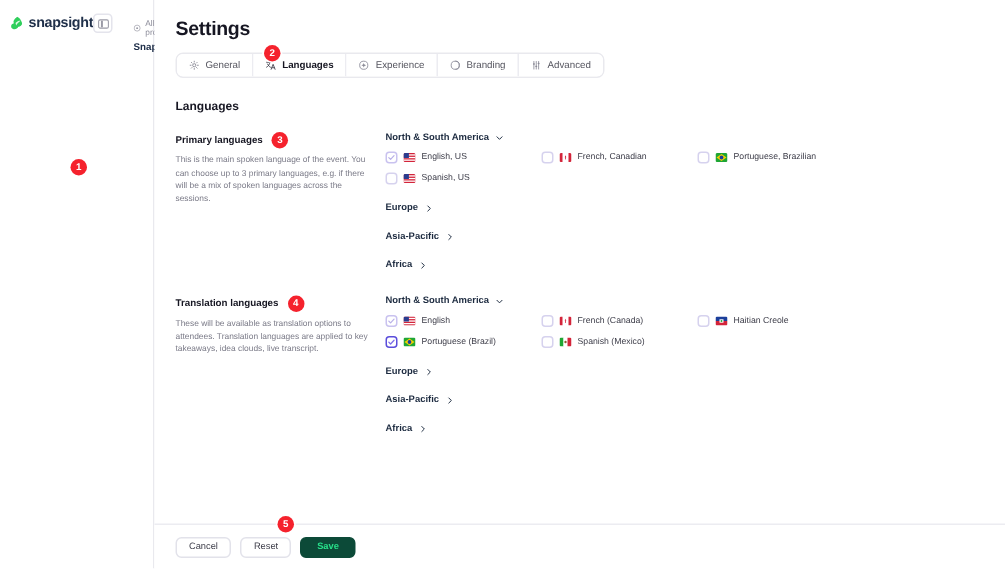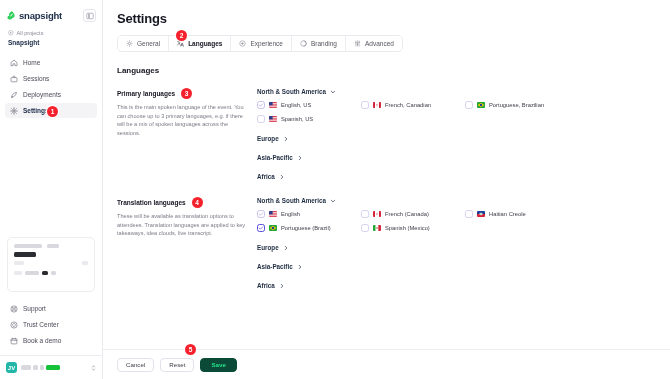--- a/index.html
+++ b/index.html
@@ -9,21 +9,21 @@
     background: #ffffff;
     overflow: hidden;
   }
   .app { display: flex; width: 670px; height: 379px; position: relative; }
 
   
   .sidebar {
     width: 103px; height: 379px;
     background: #ffffff;
     border-right: 1px solid #e9e9ee;
-    display: flex; flex-direction: column;
+    display: flex; flex-direction: row;
     padding: 6px 0 0 0;
     position: relative;
   }
   .brand-row {
     display: flex; align-items: center; justify-content: space-between;
     padding: 2px 6px 0 7px; height: 17px;
   }
   .brand { display: flex; align-items: center; gap: 3px; }
   .brand-logo { width: 9px; height: 10px; flex: none; }
   .brand-name {

